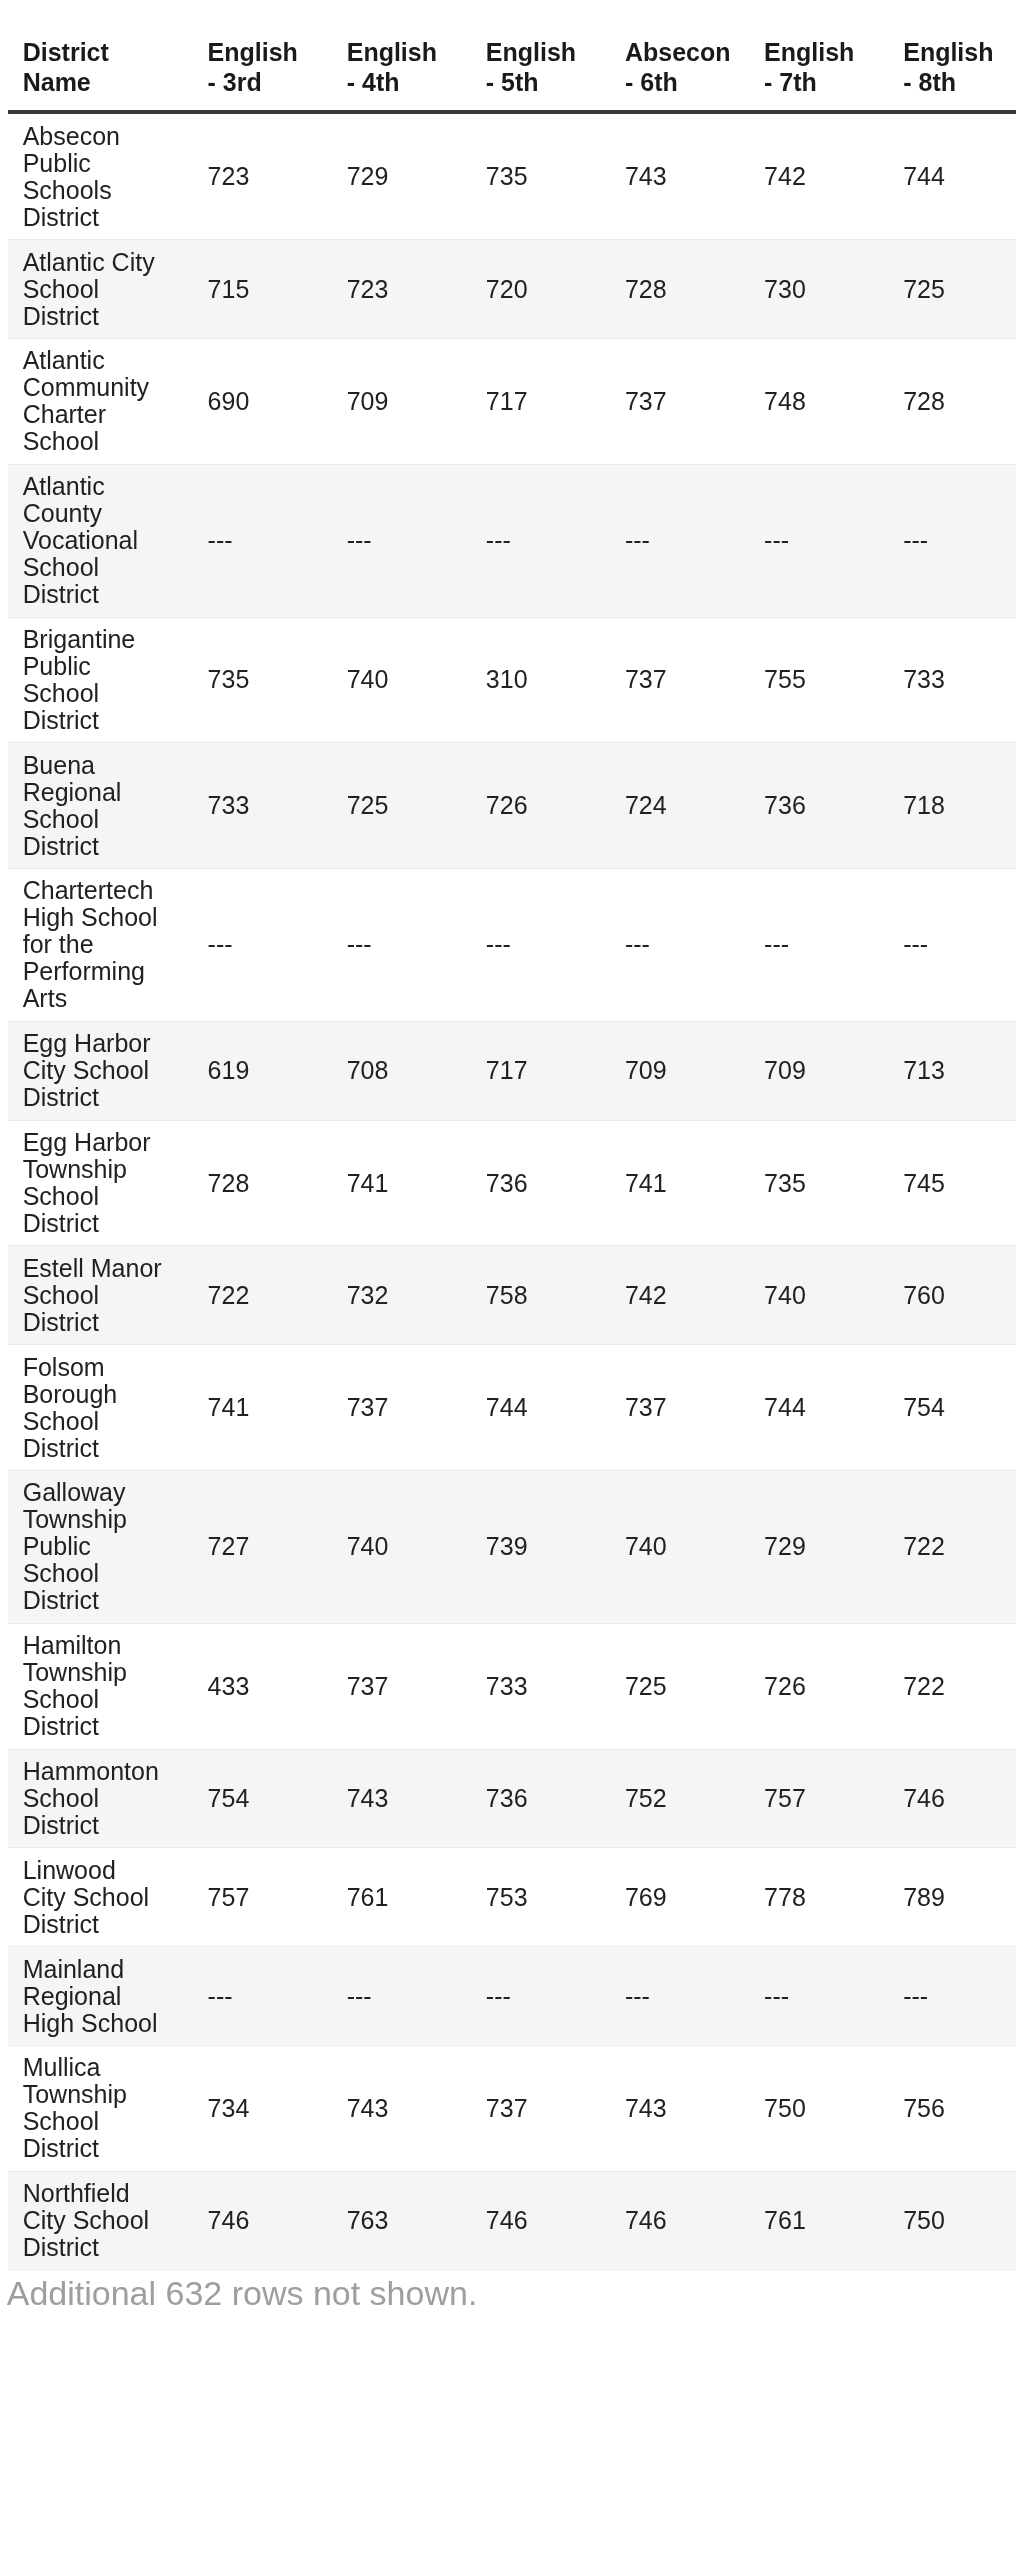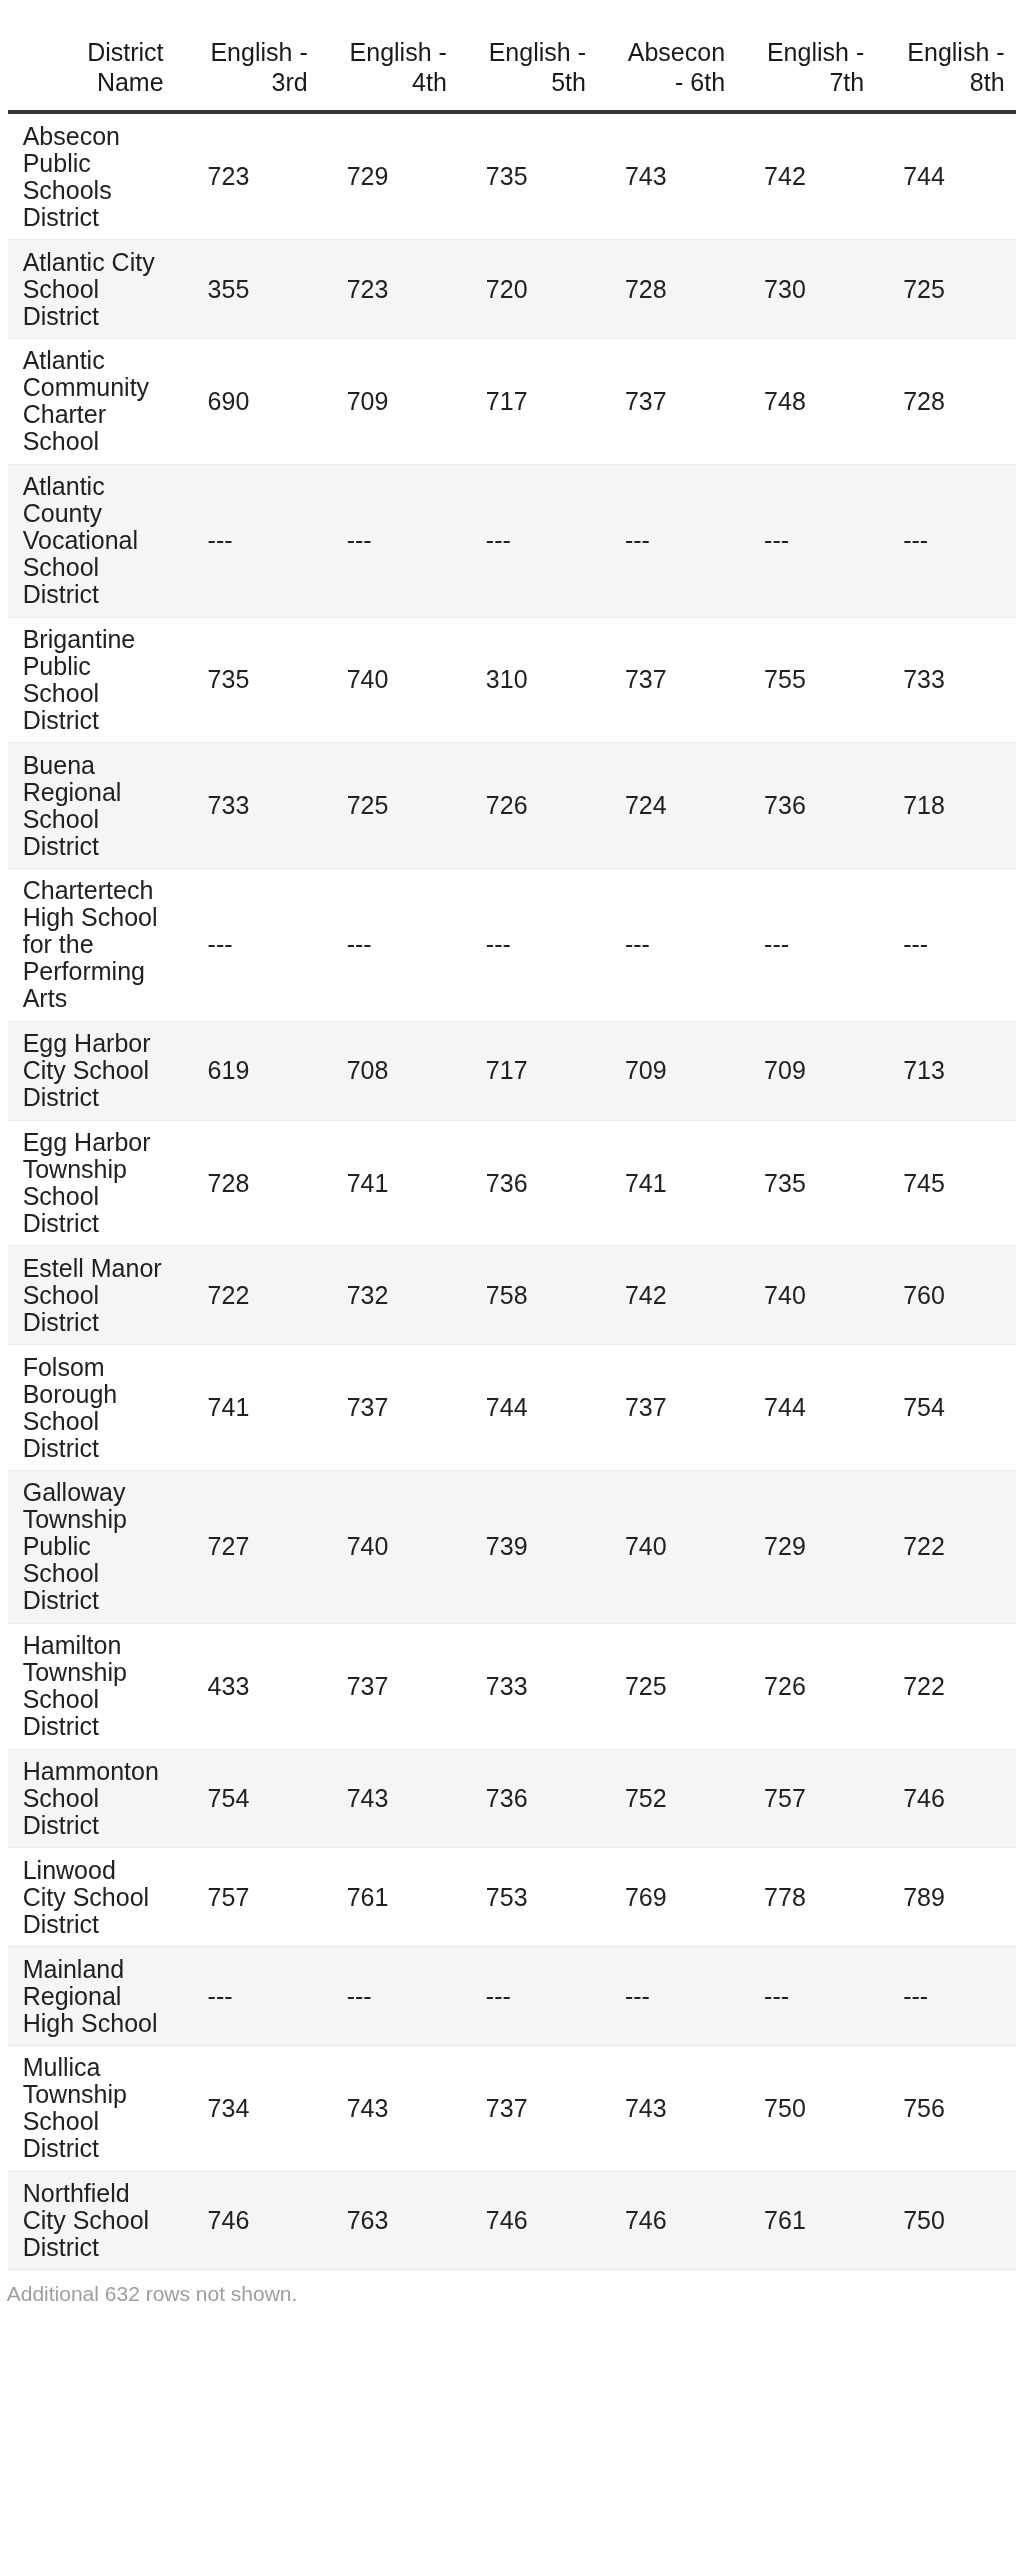--- a/index.html
+++ b/index.html
@@ -21,22 +21,22 @@
     width:1024px;
     box-sizing:border-box;
     padding:0 8.4px;
   }
   table{
     border-collapse:collapse;
     table-layout:fixed;
     width:1008px;
   }
   th{
-    font-weight:normal;
-    text-align:right;
+    font-weight:bold;
+    text-align:left;
     vertical-align:top;
     font-size:25px;
     line-height:30px;
     color:var(--header-text);
     padding:37px 39px 13.4px 0;
     border-bottom:4.2px solid var(--header-rule);
   }
   th.col-district{
     padding-left:14.3px;
     padding-right:44px;
@@ -52,21 +52,21 @@
     border-bottom:1.7px solid var(--row-border);
     word-wrap:normal;
   }
   td.cell-district{
     padding:8.4px 44px 8.4px 14.3px;
   }
   tbody tr:nth-child(even) td{
     background:var(--row-stripe);
   }
   .note{
-    font-size:21px;
+    font-size:34px;
     line-height:27px;
     color:var(--note-text);
     margin:10px 0 29px -1.7px;
   }
 </style>
 </head>
 <body>
 
 <div class="wrap">
   <table>
@@ -95,21 +95,21 @@
           <td class="cell-district">Absecon Public Schools District</td>
           <td class="cell-data">723</td>
           <td class="cell-data">729</td>
           <td class="cell-data">735</td>
           <td class="cell-data">743</td>
           <td class="cell-data">742</td>
           <td class="cell-data">744</td>
         </tr>
         <tr>
           <td class="cell-district">Atlantic City School District</td>
-          <td class="cell-data">355</td>
+          <td class="cell-data">715</td>
           <td class="cell-data">723</td>
           <td class="cell-data">720</td>
           <td class="cell-data">728</td>
           <td class="cell-data">730</td>
           <td class="cell-data">725</td>
         </tr>
         <tr>
           <td class="cell-district">Atlantic Community Charter School</td>
           <td class="cell-data">690</td>
           <td class="cell-data">709</td>

